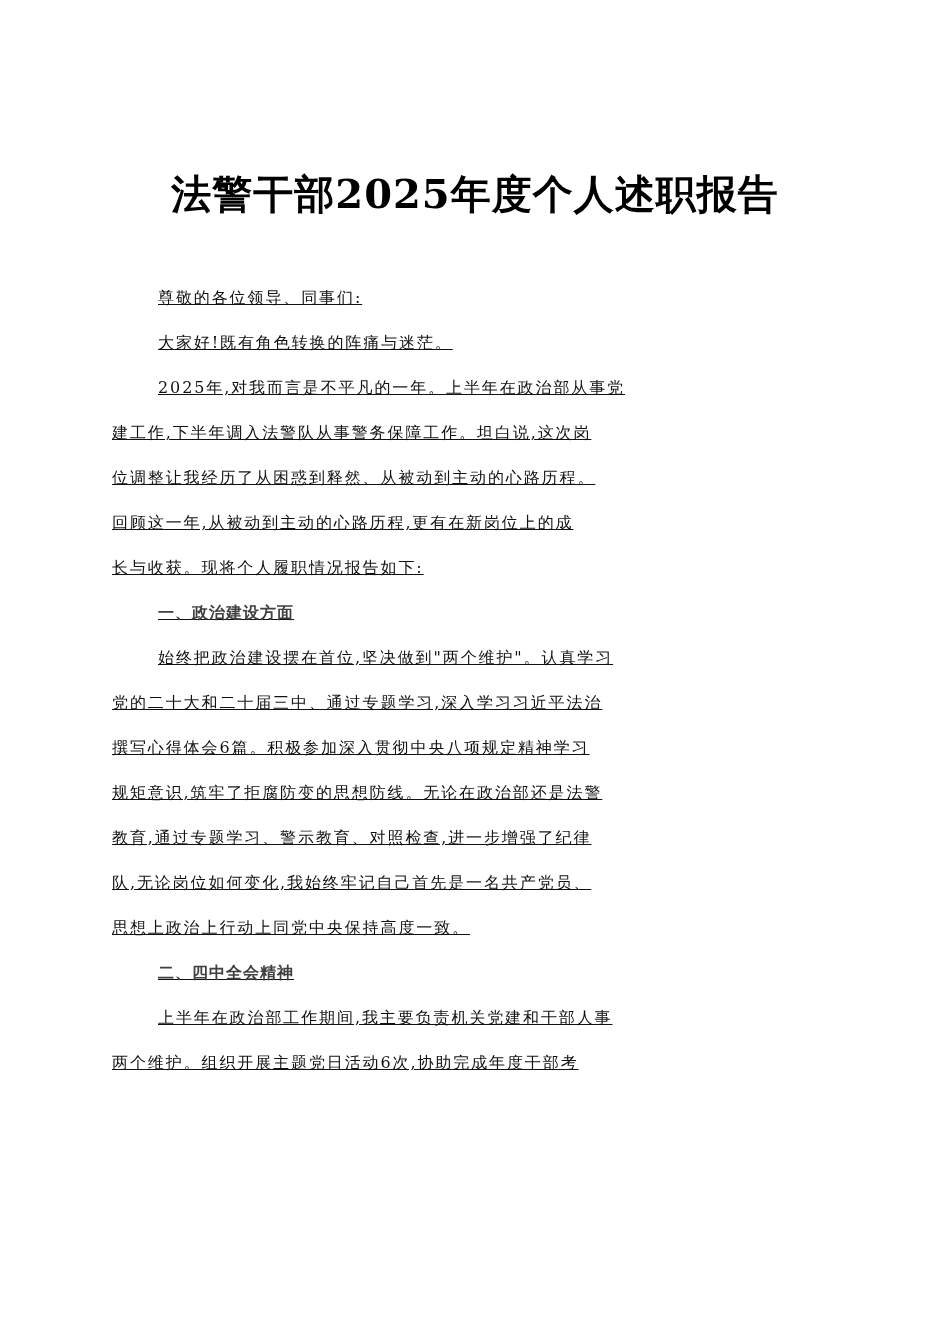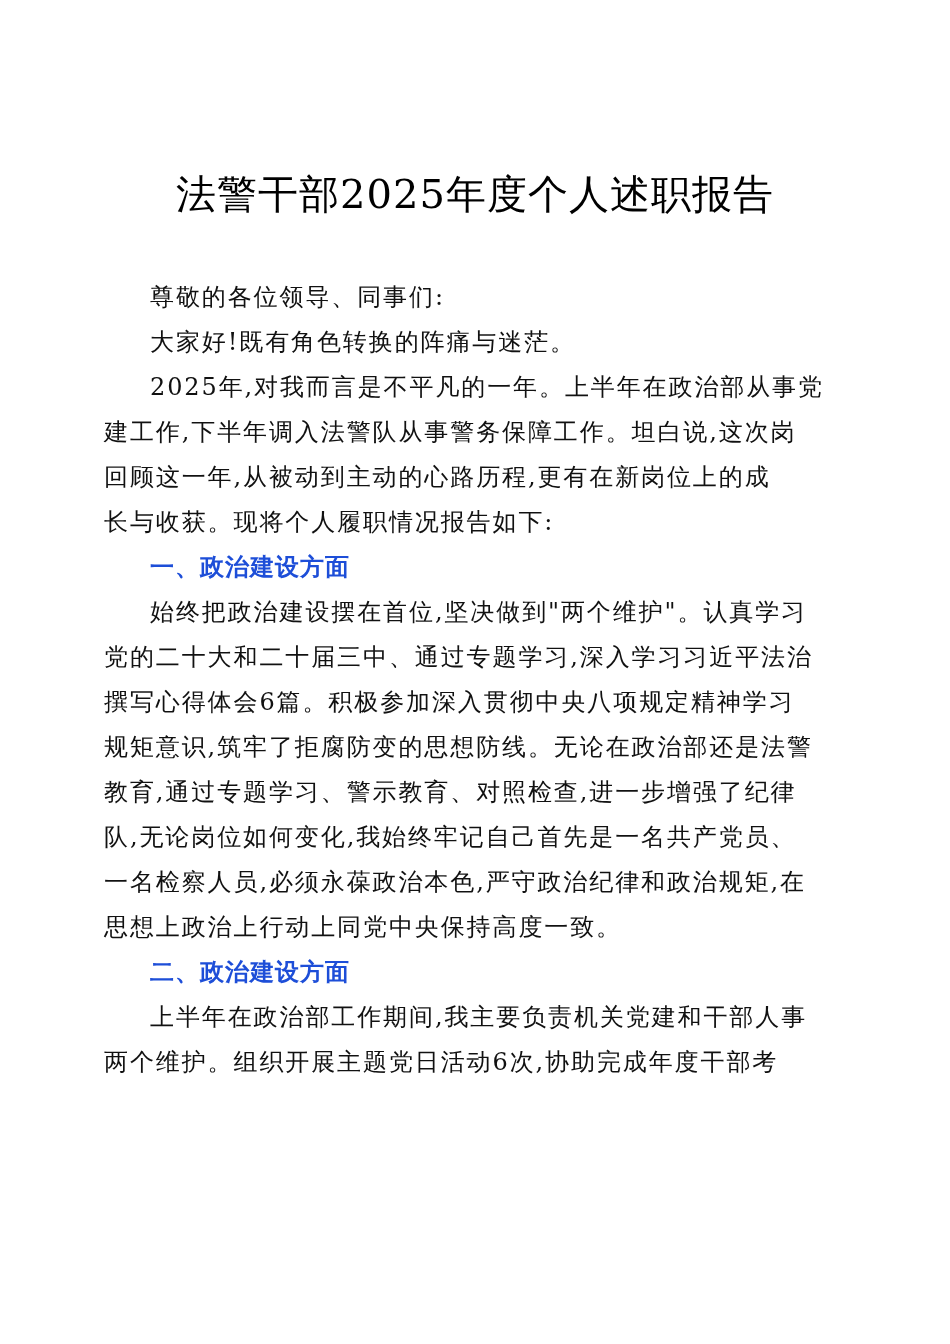--- a/index.html
+++ b/index.html
@@ -1,60 +1,60 @@
 <!DOCTYPE html>
 <html><head>
 <meta charset="utf-8">
 <style>
   html, body { margin: 0; padding: 0; background: #ffffff; }
   body { width: 950px; height: 1344px; position: relative; overflow: hidden; }
   .page { position: absolute; left: 0; top: 0; width: 950px; height: 1344px; background: #fff; }
   .title {
     position: absolute; left: 0; top: 164px; width: 950px; text-align: center;
     font-family: "DejaVu Serif", "Liberation Serif", serif;
-    font-weight: normal; font-size: 40px; line-height: 60px; color: #000;
+    font-weight: bold; font-size: 40px; line-height: 60px; color: #000;
     letter-spacing: 1px;
   }
   .body {
-    position: absolute; left: 104px; top: 275px; width: 716px;
+    position: absolute; left: 112px; top: 275px; width: 716px;
     font-family: "DejaVu Serif", "Liberation Serif", serif;
-    font-size: 24px; line-height: 45px; color: #111;
+    font-size: 16px; line-height: 45px; color: #111; text-decoration: underline;
   }
   .line { height: 45px; white-space: nowrap; letter-spacing: 1.9px; }
   .indent { padding-left: 46px; }
-  .heading { font-family: "DejaVu Sans", "Liberation Sans", sans-serif; font-weight: bold; color: #1d4ed8; letter-spacing: 1px; }
+  .heading { font-family: "DejaVu Sans", "Liberation Sans", sans-serif; font-weight: bold; color: #404040; letter-spacing: 1px; }
 </style>
 </head>
 <body>
 
 <div class="page">
   <div class="title">法警干部2025年度个人述职报告</div>
 
   <div class="body">
     <div class="line indent">尊敬的各位领导、同事们:</div>
     <div class="line indent">大家好!既有角色转换的阵痛与迷茫。</div>
 
     <div>
       <div class="line indent">2025年,对我而言是不平凡的一年。上半年在政治部从事党</div>
       <div class="line">建工作,下半年调入法警队从事警务保障工作。坦白说,这次岗</div>
+      <div class="line">位调整让我经历了从困惑到释然、从被动到主动的心路历程。</div>
       <div class="line">回顾这一年,从被动到主动的心路历程,更有在新岗位上的成</div>
       <div class="line">长与收获。现将个人履职情况报告如下:</div>
     </div>
 
     <div>
       <div class="line indent heading">一、政治建设方面</div>
       <div class="line indent">始终把政治建设摆在首位,坚决做到"两个维护"。认真学习</div>
       <div class="line">党的二十大和二十届三中、通过专题学习,深入学习习近平法治</div>
       <div class="line">撰写心得体会6篇。积极参加深入贯彻中央八项规定精神学习</div>
       <div class="line">规矩意识,筑牢了拒腐防变的思想防线。无论在政治部还是法警</div>
       <div class="line">教育,通过专题学习、警示教育、对照检查,进一步增强了纪律</div>
       <div class="line">队,无论岗位如何变化,我始终牢记自己首先是一名共产党员、</div>
-      <div class="line">一名检察人员,必须永葆政治本色,严守政治纪律和政治规矩,在</div>
       <div class="line">思想上政治上行动上同党中央保持高度一致。</div>
     </div>
 
     <div>
-      <div class="line indent heading">二、政治建设方面</div>
+      <div class="line indent heading">二、四中全会精神</div>
       <div class="line indent">上半年在政治部工作期间,我主要负责机关党建和干部人事</div>
       <div class="line">两个维护。组织开展主题党日活动6次,协助完成年度干部考</div>
     </div>
   </div>
 </div>
 
 </body></html>

